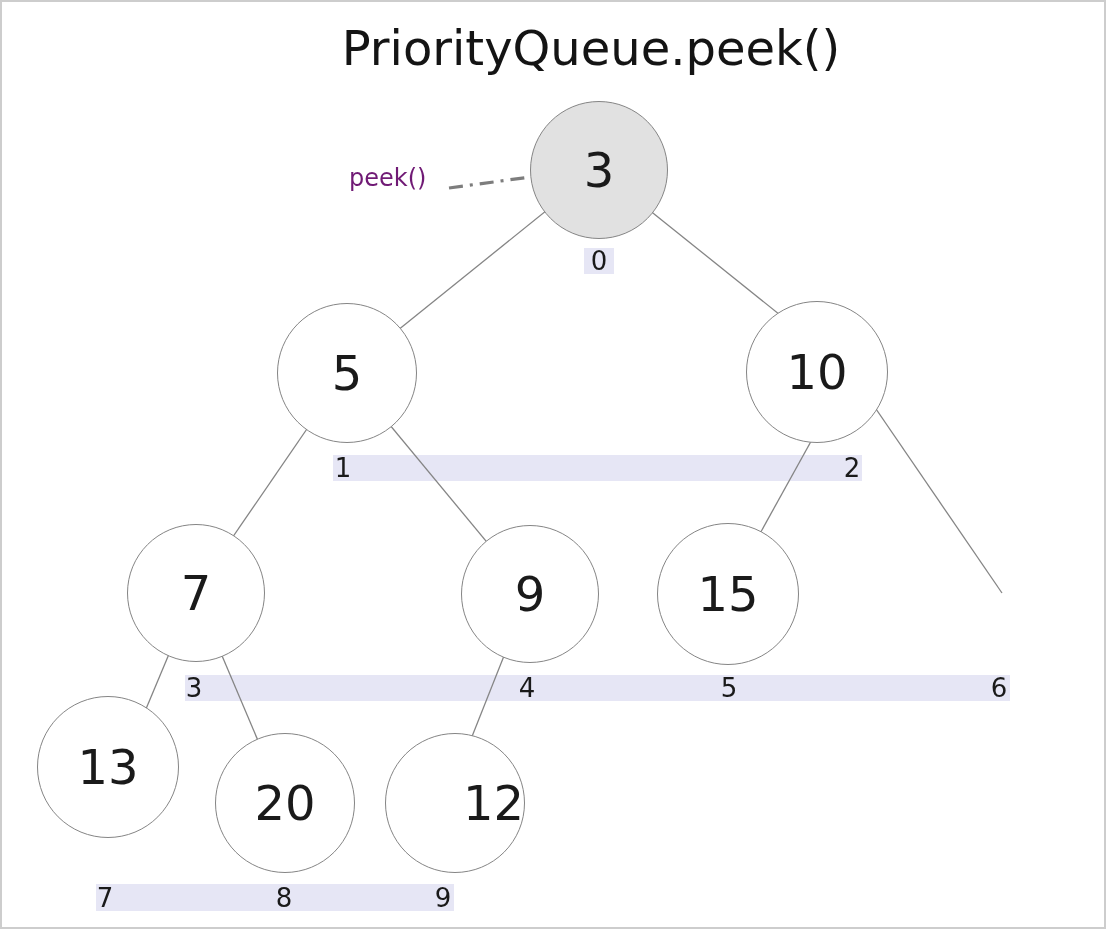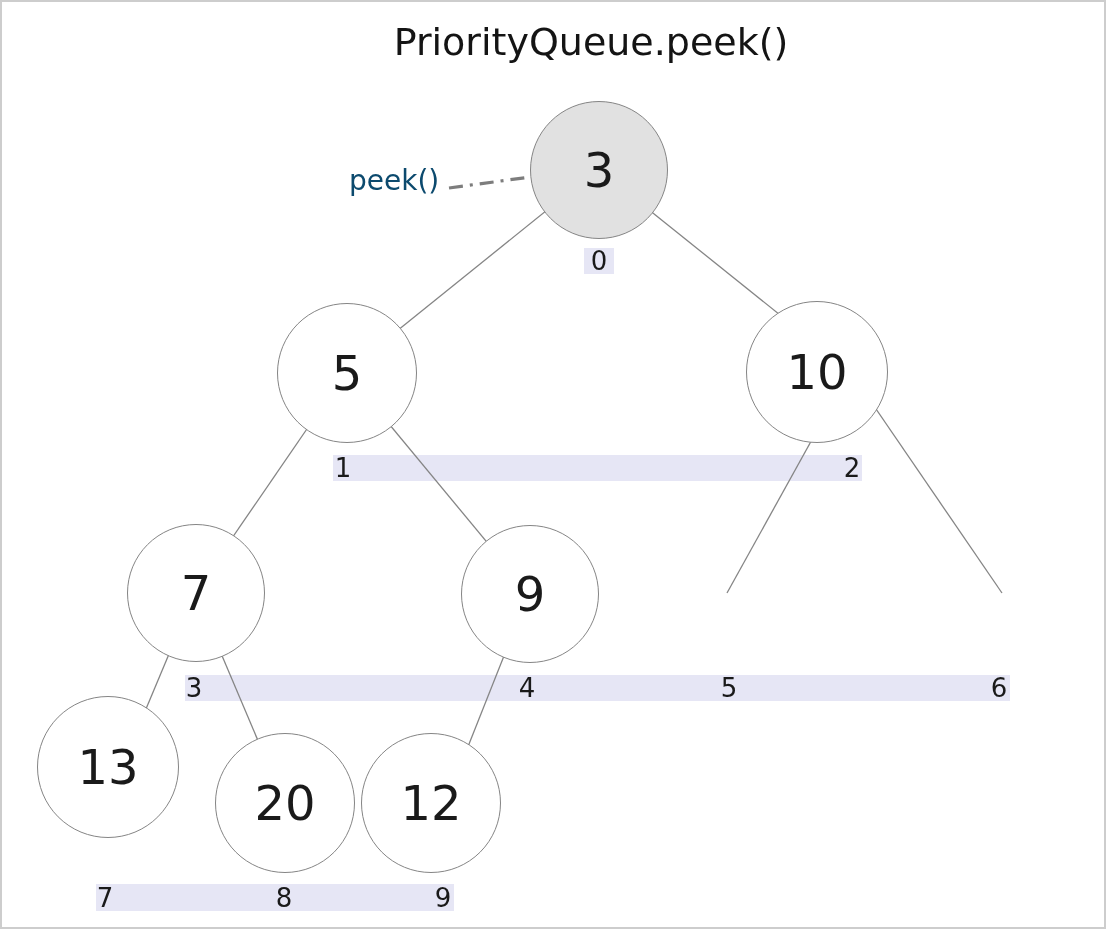--- a/index.html
+++ b/index.html
@@ -10,31 +10,31 @@
     background: #ffffff;
     border: 2px solid #cdcdcd;
     font-family: "DejaVu Sans", "Liberation Sans", sans-serif;
     overflow: hidden;
   }
 
   .title {
     position: absolute;
     left: 589px; top: 18px;
     transform: translateX(-50%);
-    font-size: 38px;
+    font-size: 48px;
     color: #141414;
     white-space: nowrap;
     z-index: 5;
   }
 
   .peek {
     position: absolute;
     left: 347px; top: 162px;
-    font-size: 28px;
-    color: #0c4a6e;
+    font-size: 24px;
+    color: #701a75;
     white-space: nowrap;
     z-index: 5;
   }
 
   
   .band {
     position: absolute;
     background: #e6e6f5;
     z-index: 1;
   }
@@ -89,21 +89,21 @@
 
   .n0 { left: 528px; top: 99px;  width: 136px; height: 136px; }
   .n1 { left: 275px; top: 301px; width: 138px; height: 138px; }
   .n2 { left: 744px; top: 299px; width: 140px; height: 140px; }
   .n3 { left: 125px; top: 522px; width: 136px; height: 136px; }
   .n4 { left: 459px; top: 523px; width: 136px; height: 136px; }
   .n5 { left: 655px; top: 521px; width: 140px; height: 140px; }
   .n6 { left: 930px; top: 521px; width: 140px; height: 140px; }
   .n7 { left: 35px;  top: 694px; width: 140px; height: 140px; text-align: center; }
   .n8 { left: 213px; top: 731px; width: 138px; height: 138px; text-align: center; }
-  .n9 { left: 359px; top: 731px; width: 138px; height: 138px; }
+  .n9 { left: 383px; top: 731px; width: 138px; height: 138px; justify-content: flex-end; }
 </style>
 </head>
 <body>
 
 <div class="canvas">
 
   <div class="band b0"></div>
   <div class="band b12"></div>
   <div class="band b36"></div>
   <div class="band b79"></div>
@@ -130,20 +130,23 @@
   </div>
   <div class="node n2">
     <span class="nv">10</span>
   </div>
   <div class="node n3">
     <span class="nv">7</span>
   </div>
   <div class="node n4">
     <span class="nv">9</span>
   </div>
+  <div class="node n5">
+    <span class="nv">15</span>
+  </div>
   <div class="node n7">
     <span class="nv">13</span>
   </div>
   <div class="node n8">
     <span class="nv">20</span>
   </div>
   <div class="node n9">
     <span class="nv">12</span>
   </div>
 

